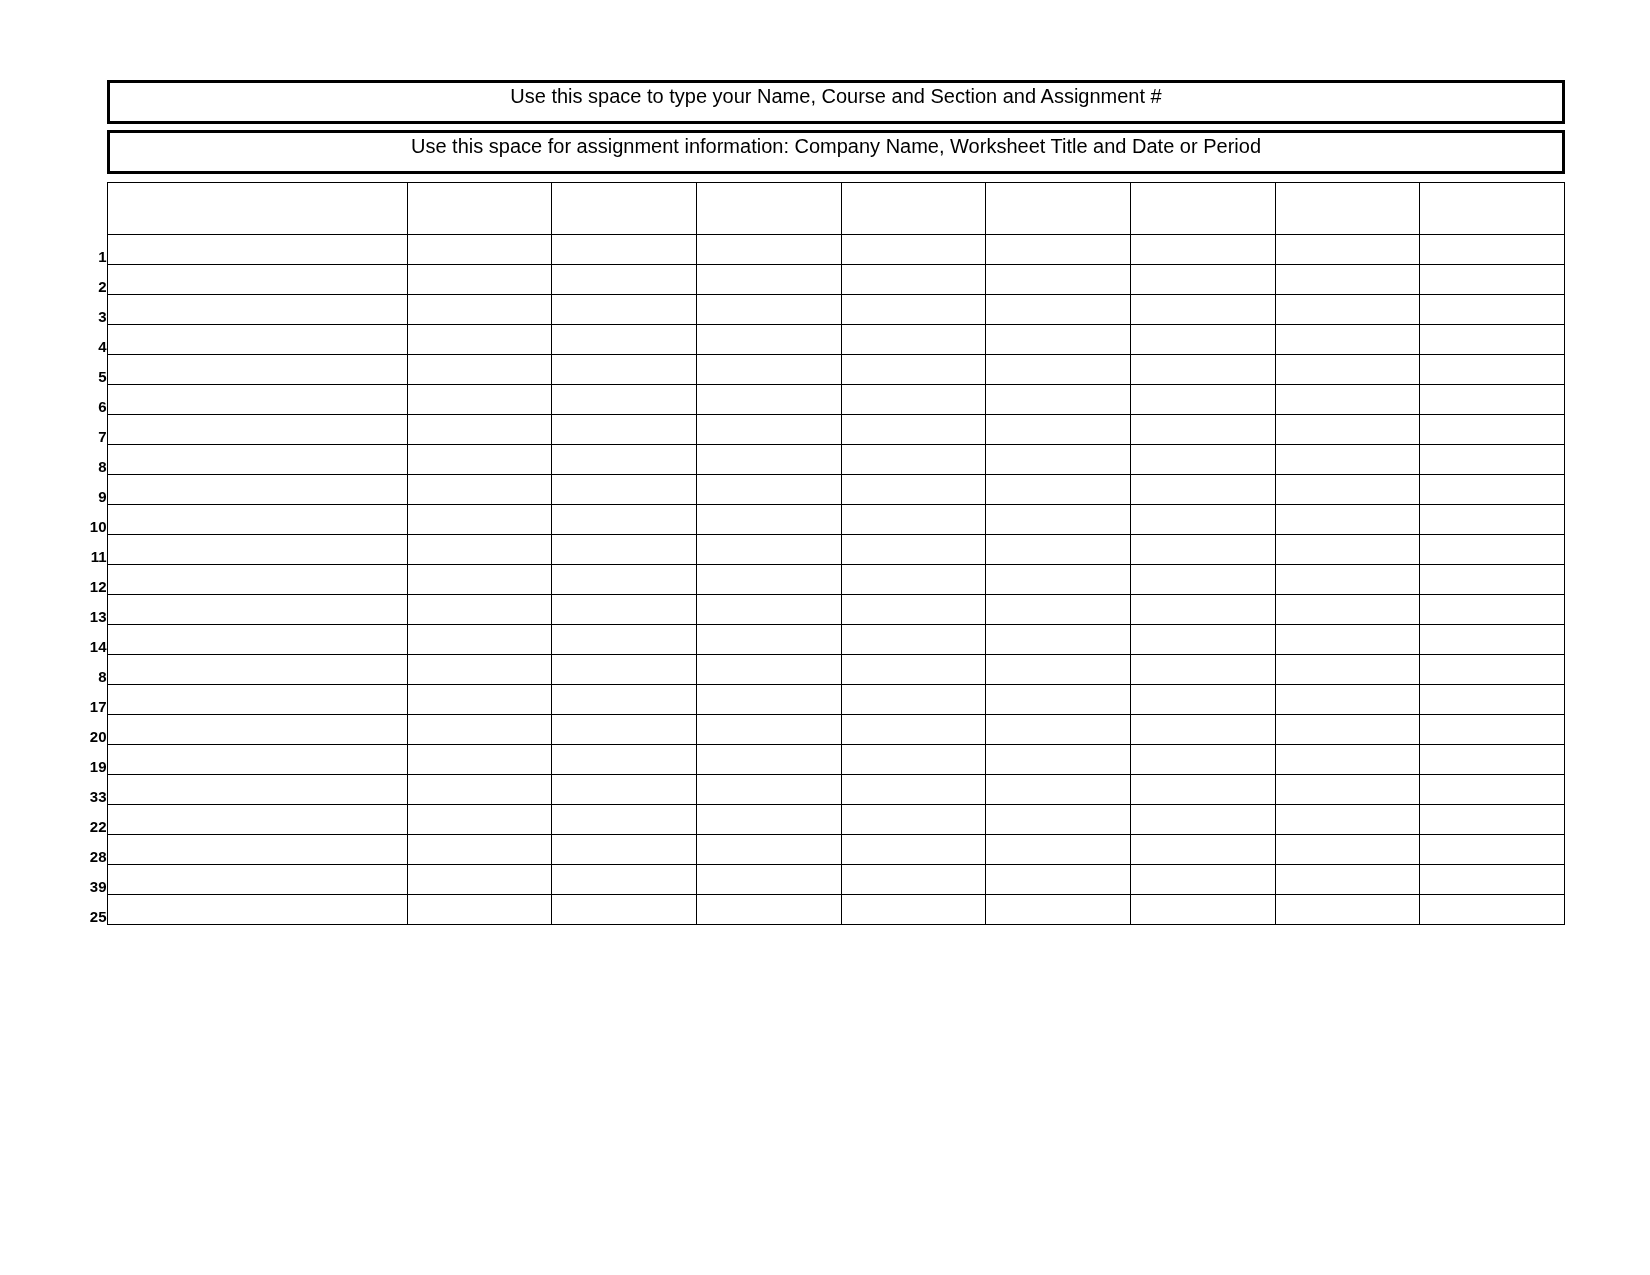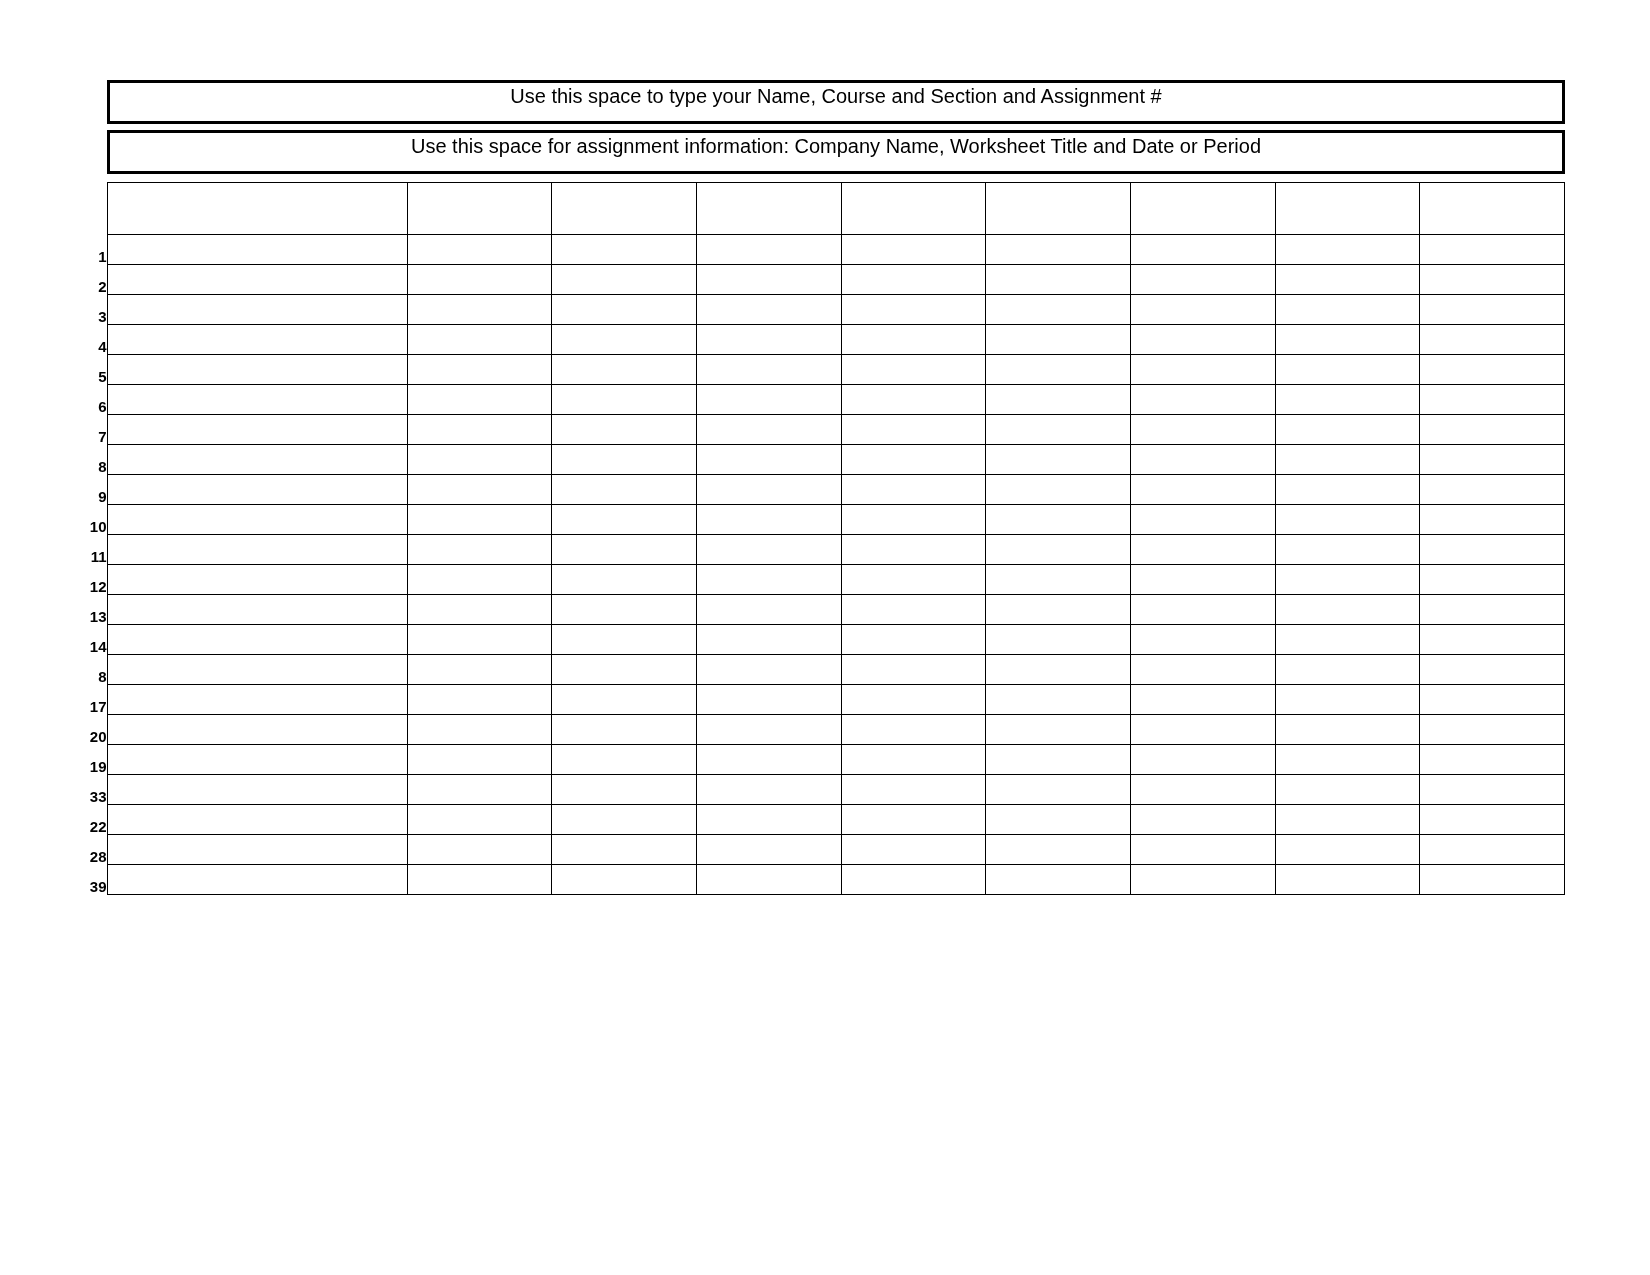--- a/index.html
+++ b/index.html
@@ -349,17 +349,29 @@
             <td></td>
             <td></td>
             <td></td>
             <td></td>
             <td></td>
             <td></td>
             <td></td>
             <td></td>
             <td></td>
           </tr>
+          <tr>
+            <td class="rn">25</td>
+            <td></td>
+            <td></td>
+            <td></td>
+            <td></td>
+            <td></td>
+            <td></td>
+            <td></td>
+            <td></td>
+            <td></td>
+          </tr>
         </tbody>
     </table>
   </div>
 
 </div>
 
 </body></html>

